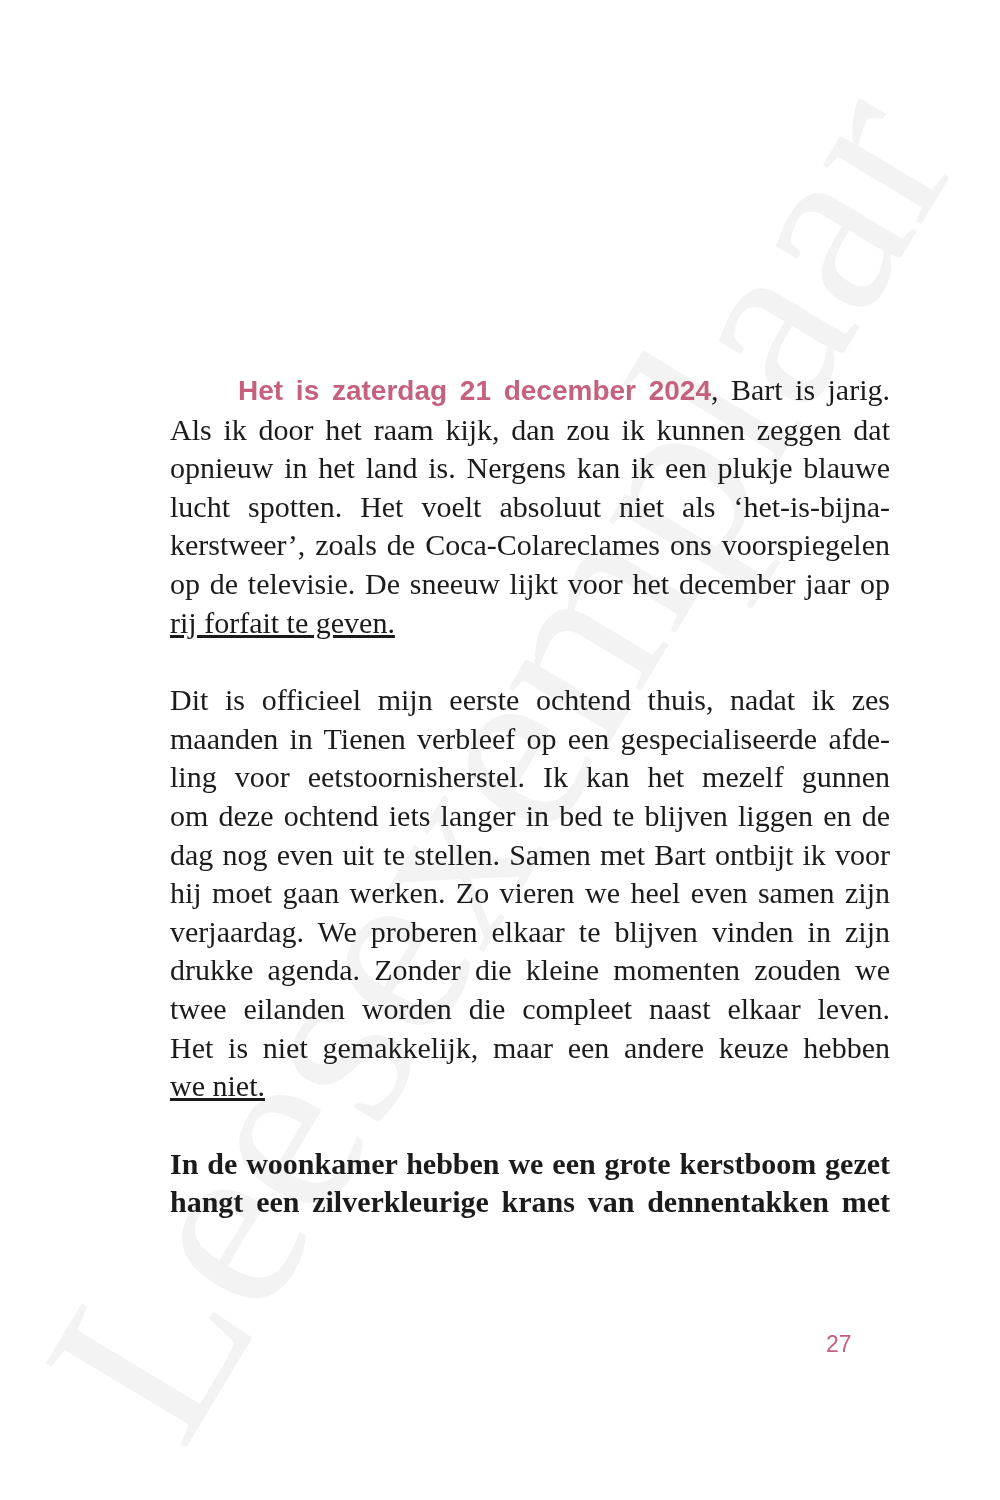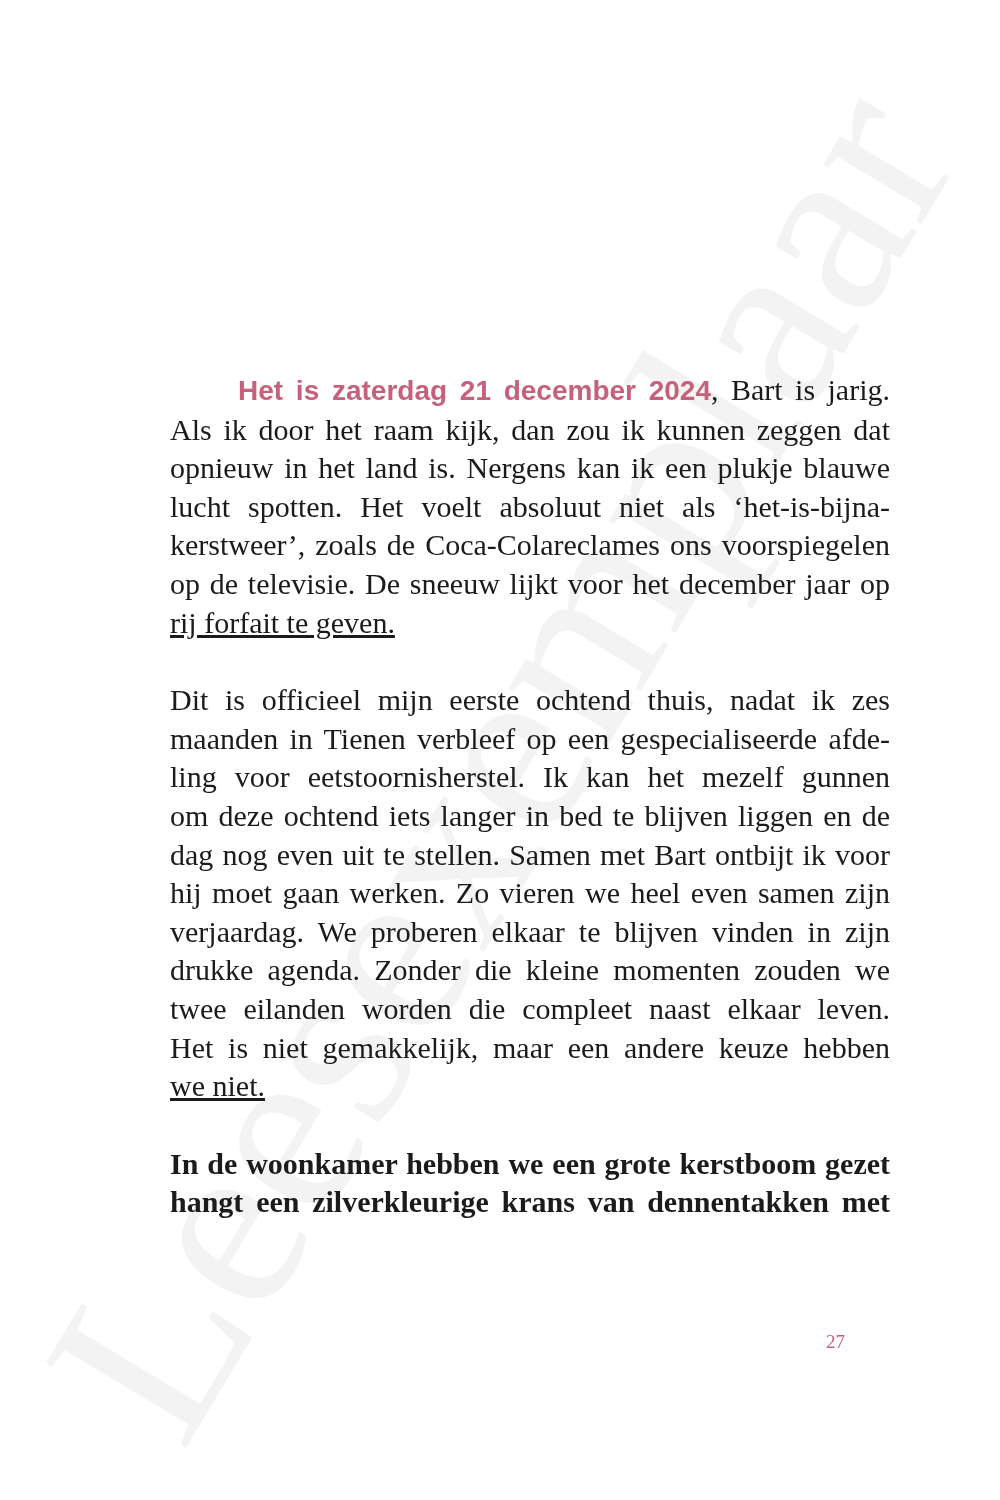--- a/index.html
+++ b/index.html
@@ -56,22 +56,22 @@
   .accent{
     color:var(--accent);
     font-family:"Liberation Sans", sans-serif;
     font-size:28px;
     font-weight:bold;
   }
   .page-number{
     position:absolute;
     left:826px;top:1331px;
     z-index:1;
-    font-family:Liberation Serif, serif;
-    font-size:19px;
+    font-family:Liberation Sans, sans-serif;
+    font-size:23px;
     color:var(--accent);
   }
 </style>
 </head>
 <body>
 
 <div class="page">
   <div class="watermark">Leesexemplaar</div>
 
   <main class="text-block">

